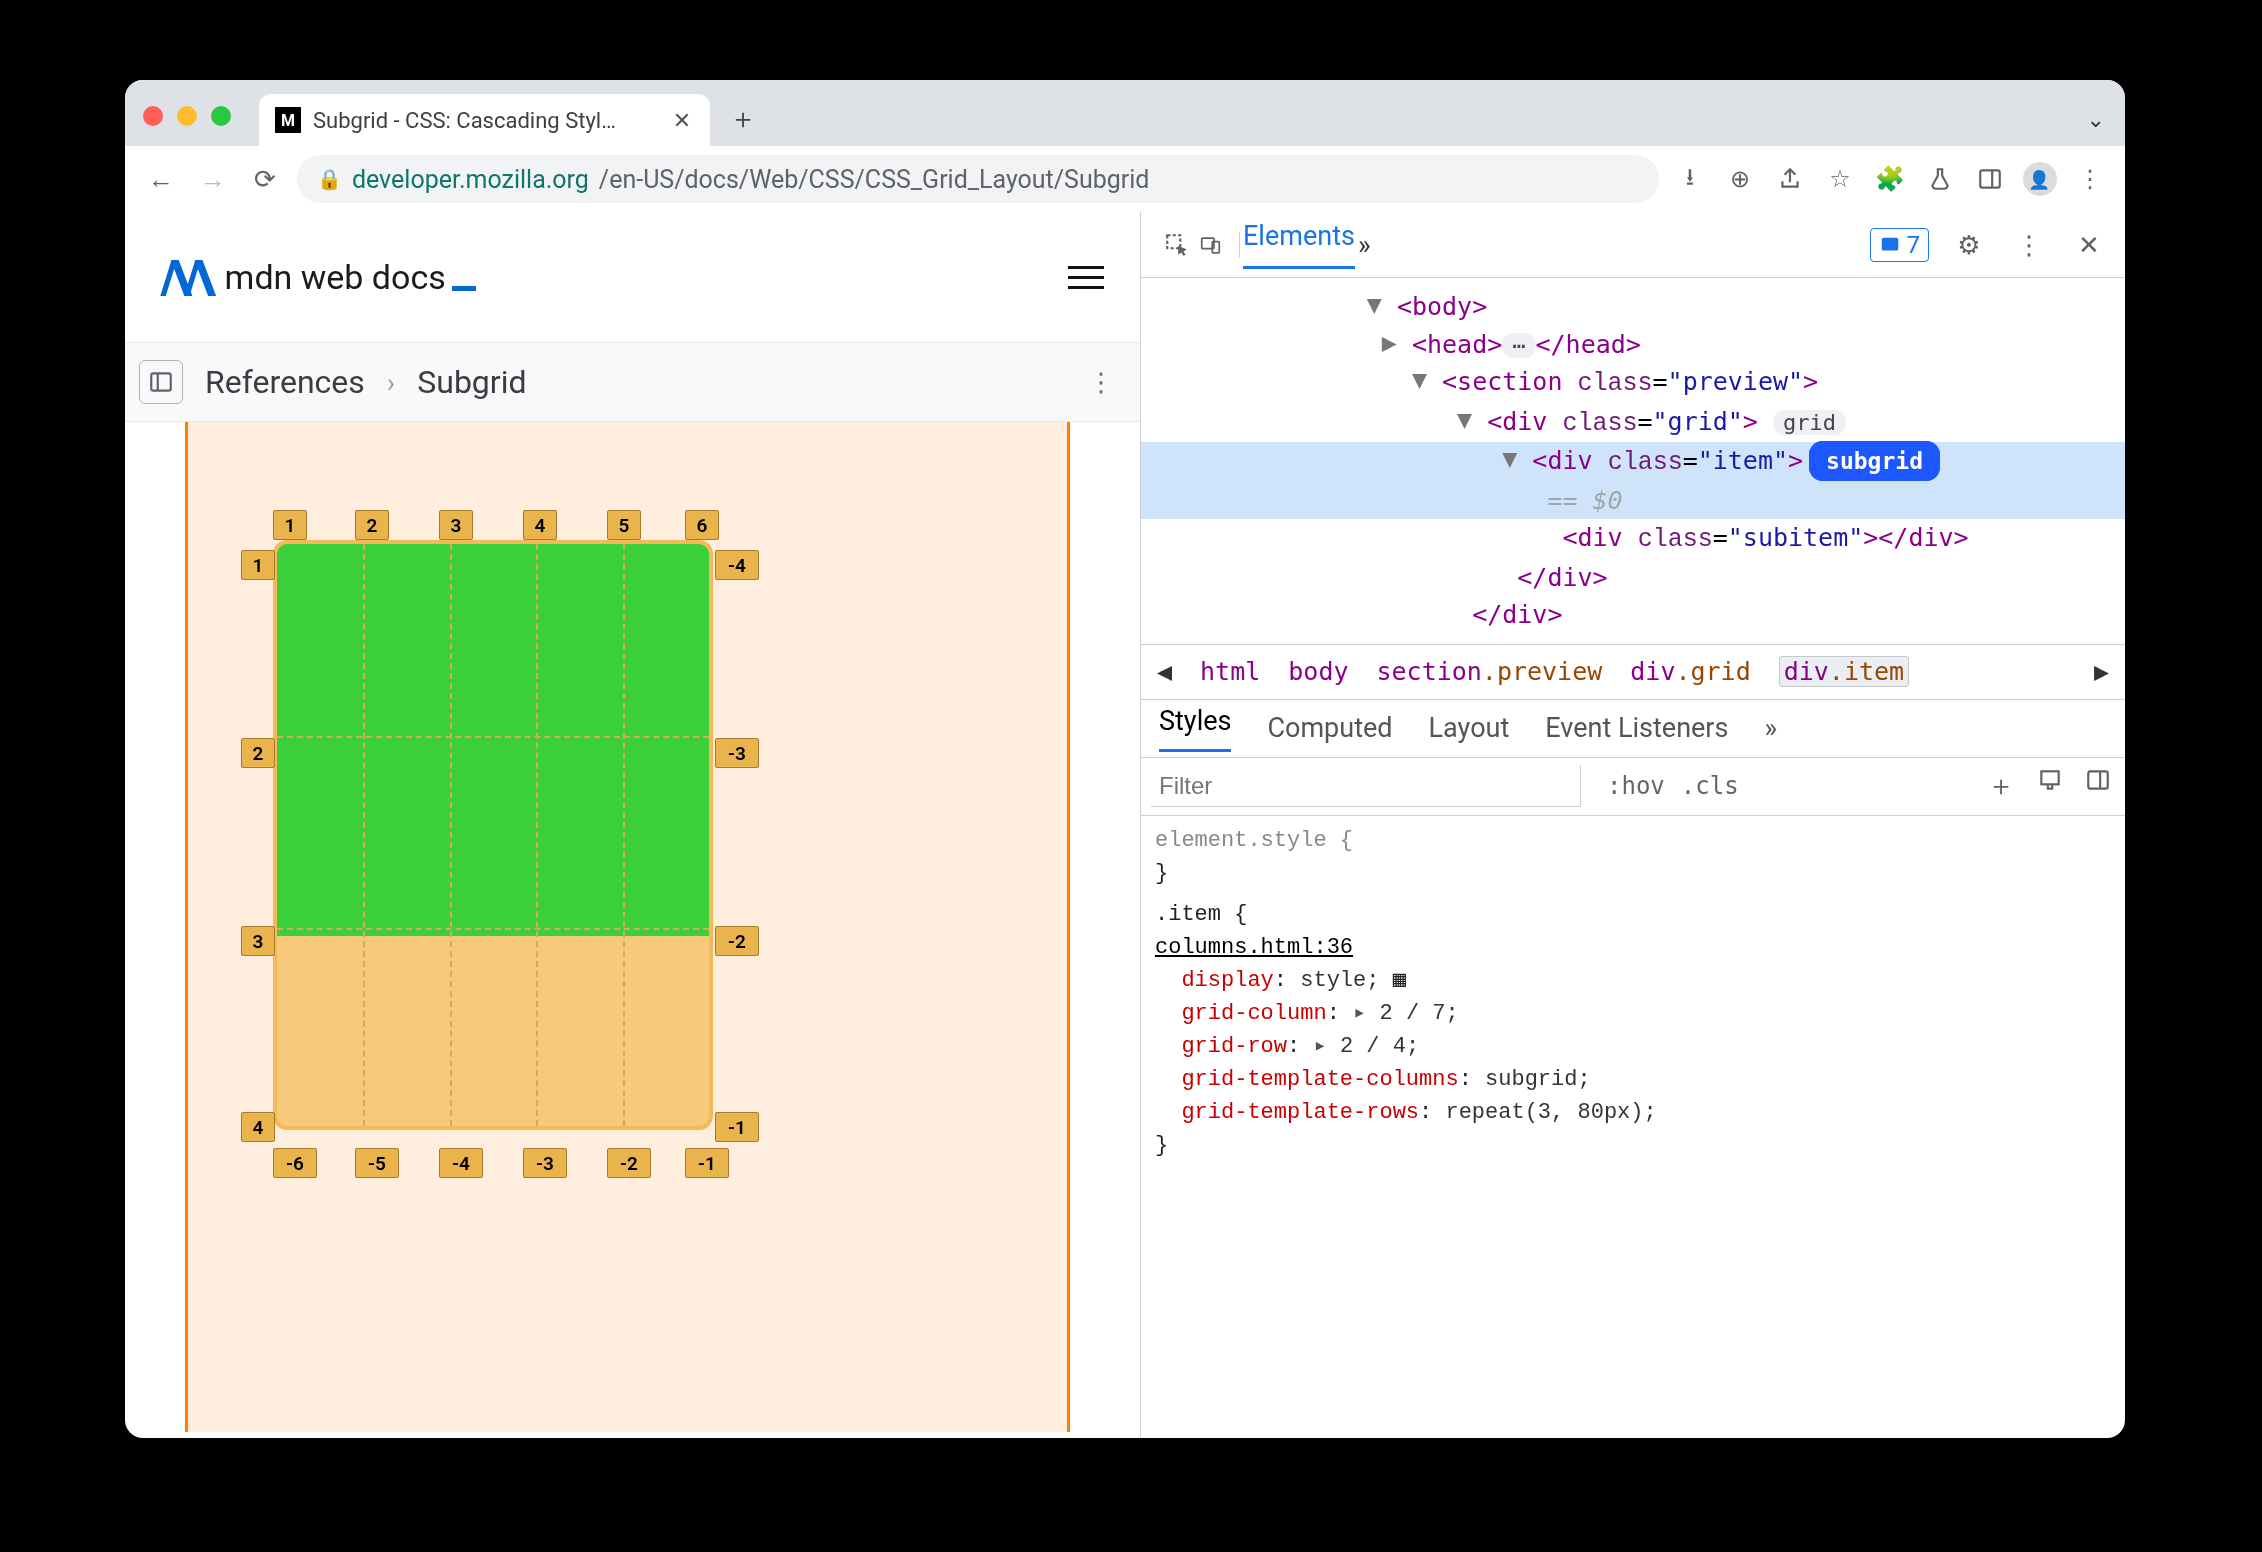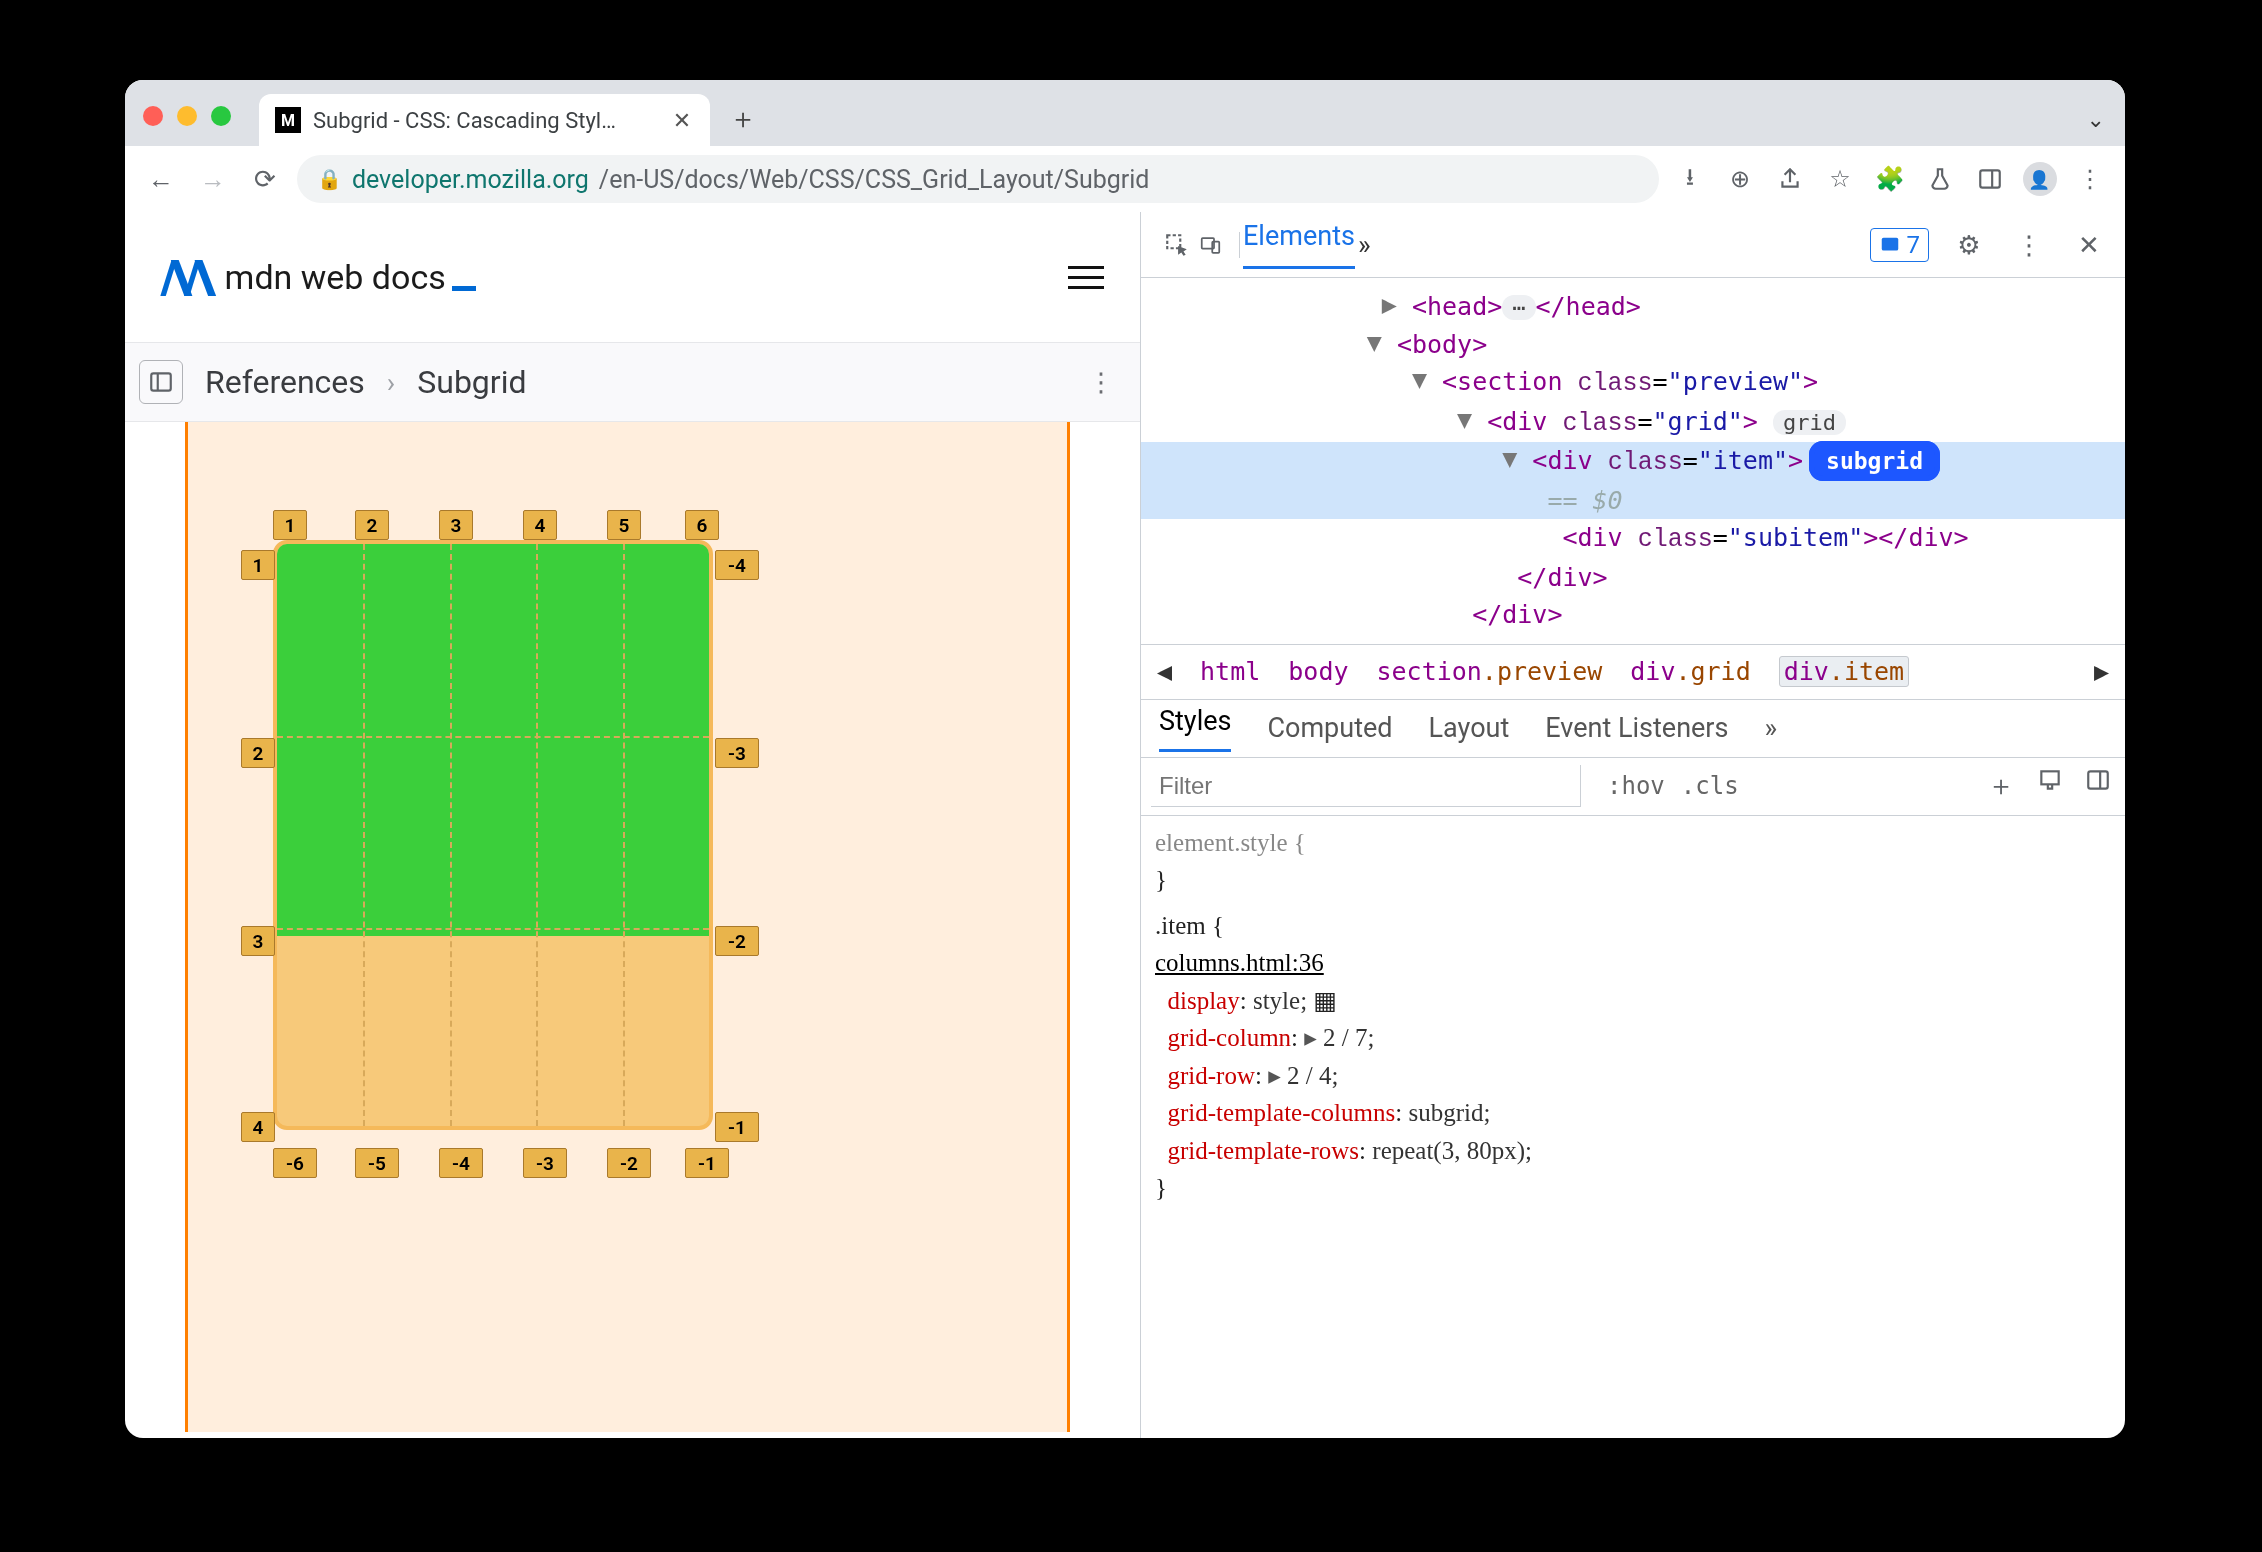--- a/index.html
+++ b/index.html
@@ -82,21 +82,21 @@
   .bcrow .sel{color:#8b008b;background:#eaeef2;border:1px solid #c5c9ce;border-radius:3px;padding:0 4px;}
 
   .subtabs{height:58px;border-bottom:1px solid #cbd0d6;display:flex;align-items:center;gap:36px;padding:0 18px;font-size:27px;color:#555;}
   .subtabs .active{color:#000;border-bottom:3px solid #1a73e8;padding-bottom:12px;}
 
   .filter{height:58px;border-bottom:1px solid #cbd0d6;display:flex;align-items:center;gap:16px;}
   .filter input{height:42px;flex:0 0 430px;margin:0 10px;font-size:24px;border:1px solid #cbd0d6;border-top:none;border-left:none;padding:0 8px;outline:none;}
   .filter .tok{font-family:Menlo,monospace;font-size:24px;color:#666;}
   .filter .r{margin-left:auto;display:flex;gap:22px;padding-right:14px;}
 
-  .styles{padding:8px 14px;font-family:Liberation Serif, serif;font-size:25px;line-height:1.5;color:#222;}
+  .styles{padding:8px 14px;font-family:Liberation Mono, monospace;font-size:22px;line-height:1.5;color:#222;}
   .sel-head{color:#888;}
   .rule-head{display:flex;justify-content:space-between;flex-direction:column;}
   .origin{color:#000;text-decoration:underline;}
   .prop{color:#c80000;}
   .val{color:#333;}
   .tri2{color:#555;}
   svg.ic{width:26px;height:26px;stroke:#5f6368;fill:none;stroke-width:2;}
 </style>
 </head>
 <body>
@@ -242,22 +242,22 @@
               </svg>
             <span>7</span>
           </span>
           <span class="dtb">⚙</span>
           <span class="dtb">⋮</span>
           <span class="dtb">✕</span>
         </div>
       </div>
 
       <div class="dom">
+        <div class="ln">               <span class="tri">▼</span> <span class="tag-open">&lt;body&gt;</span></div>
         <div class="ln">                <span class="tri">▶</span> <span class="tag-open">&lt;head&gt;</span><span class="pill">⋯</span><span class="tag-open">&lt;/head&gt;</span></div>
-        <div class="ln">               <span class="tri">▼</span> <span class="tag-open">&lt;body&gt;</span></div>
         <div class="ln">                  <span class="tri">▼</span> <span class="tag-open">&lt;section </span><span class="attrn">class</span>=<span class="attrv">"preview"</span><span class="gt">&gt;</span></div>
         <div class="ln">                     <span class="tri">▼</span> <span class="tag-open">&lt;div </span><span class="attrn">class</span>=<span class="attrv">"grid"</span><span class="gt">&gt;</span> <span class="pill">grid</span></div>
         <div class="ln selline">                        <span class="tri">▼</span> <span class="tag-open">&lt;div </span><span class="attrn">class</span>=<span class="attrv">"item"</span><span class="gt">&gt;</span><span class="subgridpill">subgrid</span></div>
         <div class="ln selline">                           <span class="eq">== $0</span></div>
         <div class="ln">                            <span class="tag-open">&lt;div </span><span class="attrn">class</span>=<span class="attrv">"subitem"</span><span class="gt">&gt;&lt;/div&gt;</span></div>
         <div class="ln">                         <span class="tag-open">&lt;/div&gt;</span></div>
         <div class="ln">                      <span class="tag-open">&lt;/div&gt;</span></div>
       </div>
 
       <div class="bcrow">

